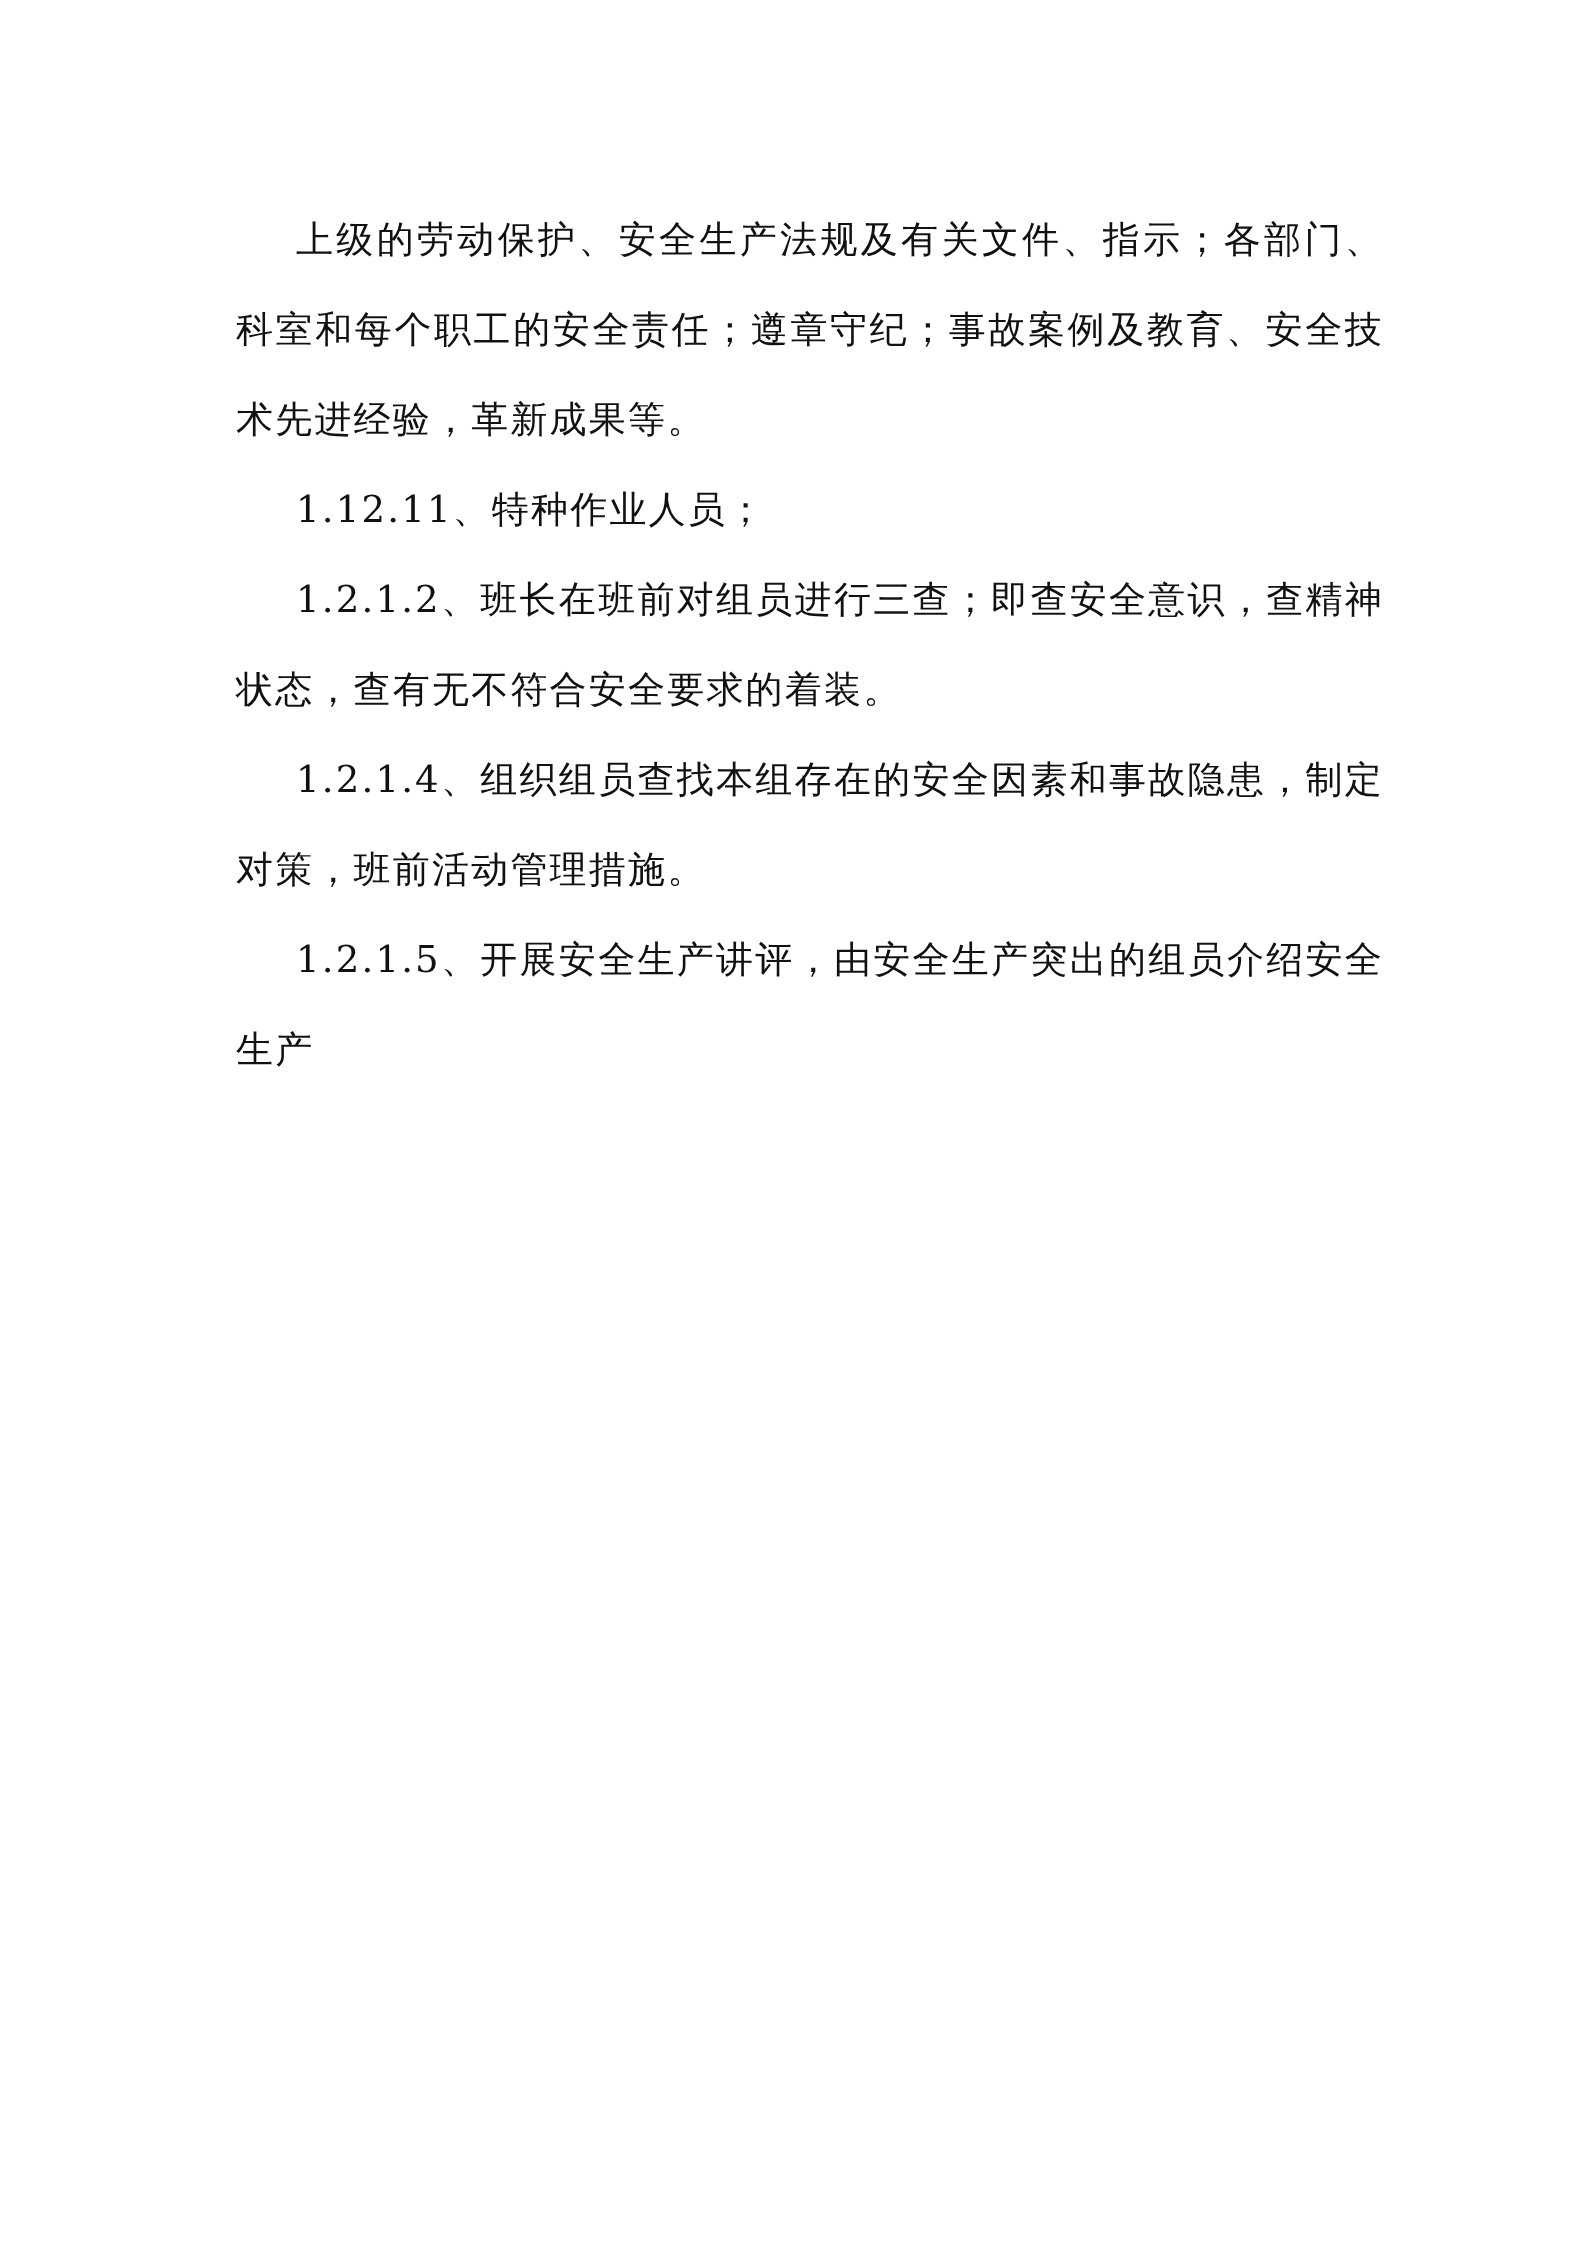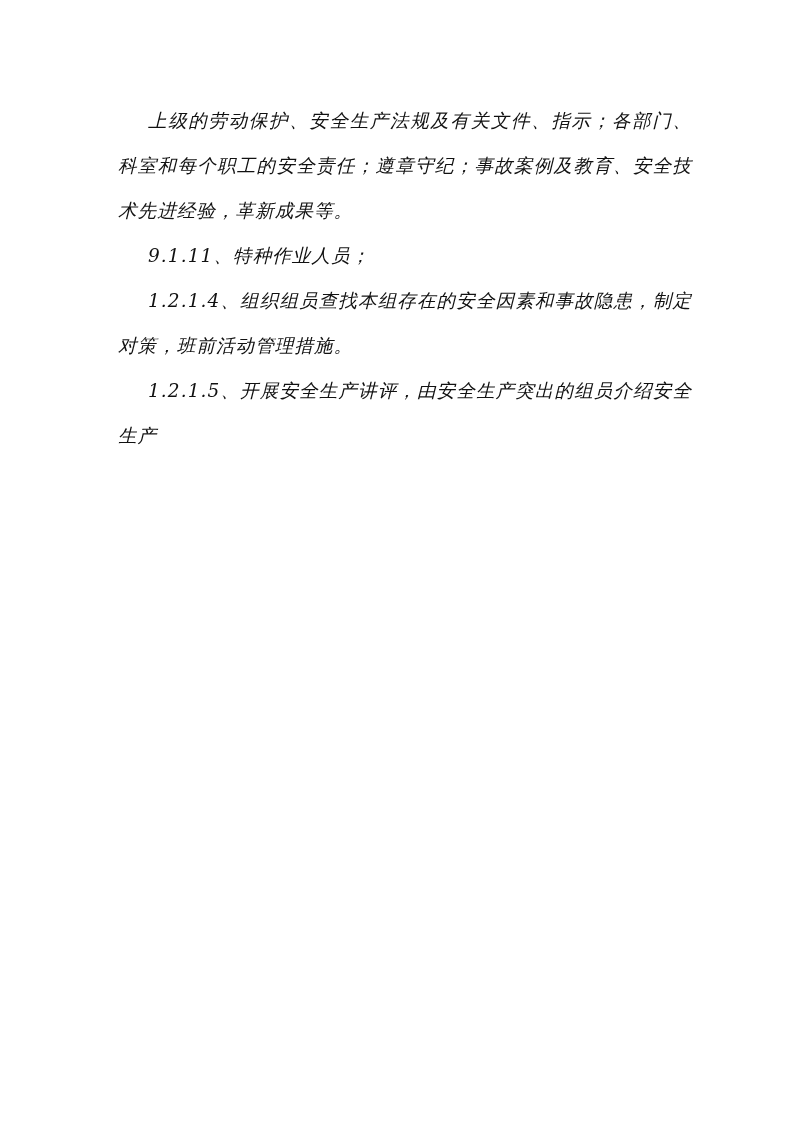--- a/index.html
+++ b/index.html
@@ -22,26 +22,26 @@
       width: 574px;
     }
     .para {
       margin: 0;
       font-size: 18.5px;
       line-height: 45px;
       text-align: justify;
       text-justify: inter-character;
       letter-spacing: 1.1px;
       word-break: break-all;
-      font-style: italic;
     }
     .indent-full { text-indent: 30px; }
     .indent-half { text-indent: 20px; }
   </style>
 </head>
 <body>
 
 <div class="page">
   <p class="para indent-full">上级的劳动保护、安全生产法规及有关文件、指示；各部门、科室和每个职工的安全责任；遵章守纪；事故案例及教育、安全技术先进经验，革新成果等。</p>
-  <p class="para indent-full">9.1.11、特种作业人员；</p>
+  <p class="para indent-full">1.12.11、特种作业人员；</p>
+  <p class="para indent-full">1.2.1.2、班长在班前对组员进行三查；即查安全意识，查精神状态，查有无不符合安全要求的着装。</p>
   <p class="para indent-full">1.2.1.4、组织组员查找本组存在的安全因素和事故隐患，制定对策，班前活动管理措施。</p>
   <p class="para indent-full">1.2.1.5、开展安全生产讲评，由安全生产突出的组员介绍安全生产</p>
 </div>
 
 </body></html>

